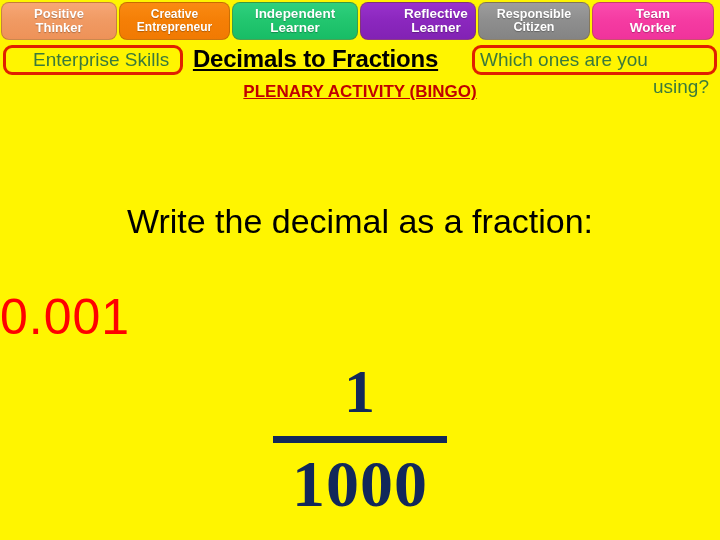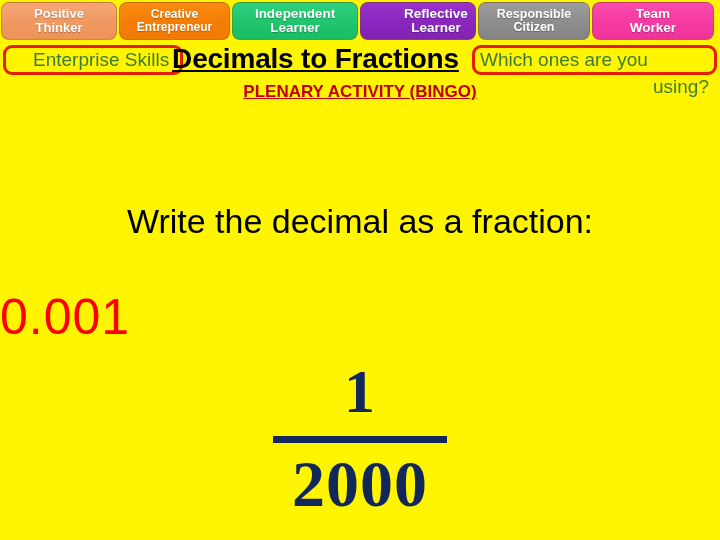--- a/index.html
+++ b/index.html
@@ -99,21 +99,21 @@
   }
 
   
   #main-title {
     position: absolute;
     left: 163px;
     top: 44px;
     width: 305px;
     height: 32px;
     color: #000000;
-    font-size: 28px;
+    font-size: 24px;
     font-weight: bold;
     text-decoration: underline;
     text-align: center;
     line-height: 30px;
     white-space: nowrap;
     letter-spacing: -0.2px;
   }
 
   #plenary-subtitle {
     position: absolute;
@@ -229,16 +229,16 @@
 
   <div id="plenary-subtitle">PLENARY ACTIVITY (BINGO)</div>
 
   <div id="instruction">Write the decimal as a fraction:</div>
 
   <div id="decimal-value">0.001</div>
 
   <div id="fraction">
     <div id="fraction-numerator">1</div>
     <div id="fraction-bar"></div>
-    <div id="fraction-denominator">2000</div>
+    <div id="fraction-denominator">1000</div>
   </div>
 
 </div>
 
 </body></html>

